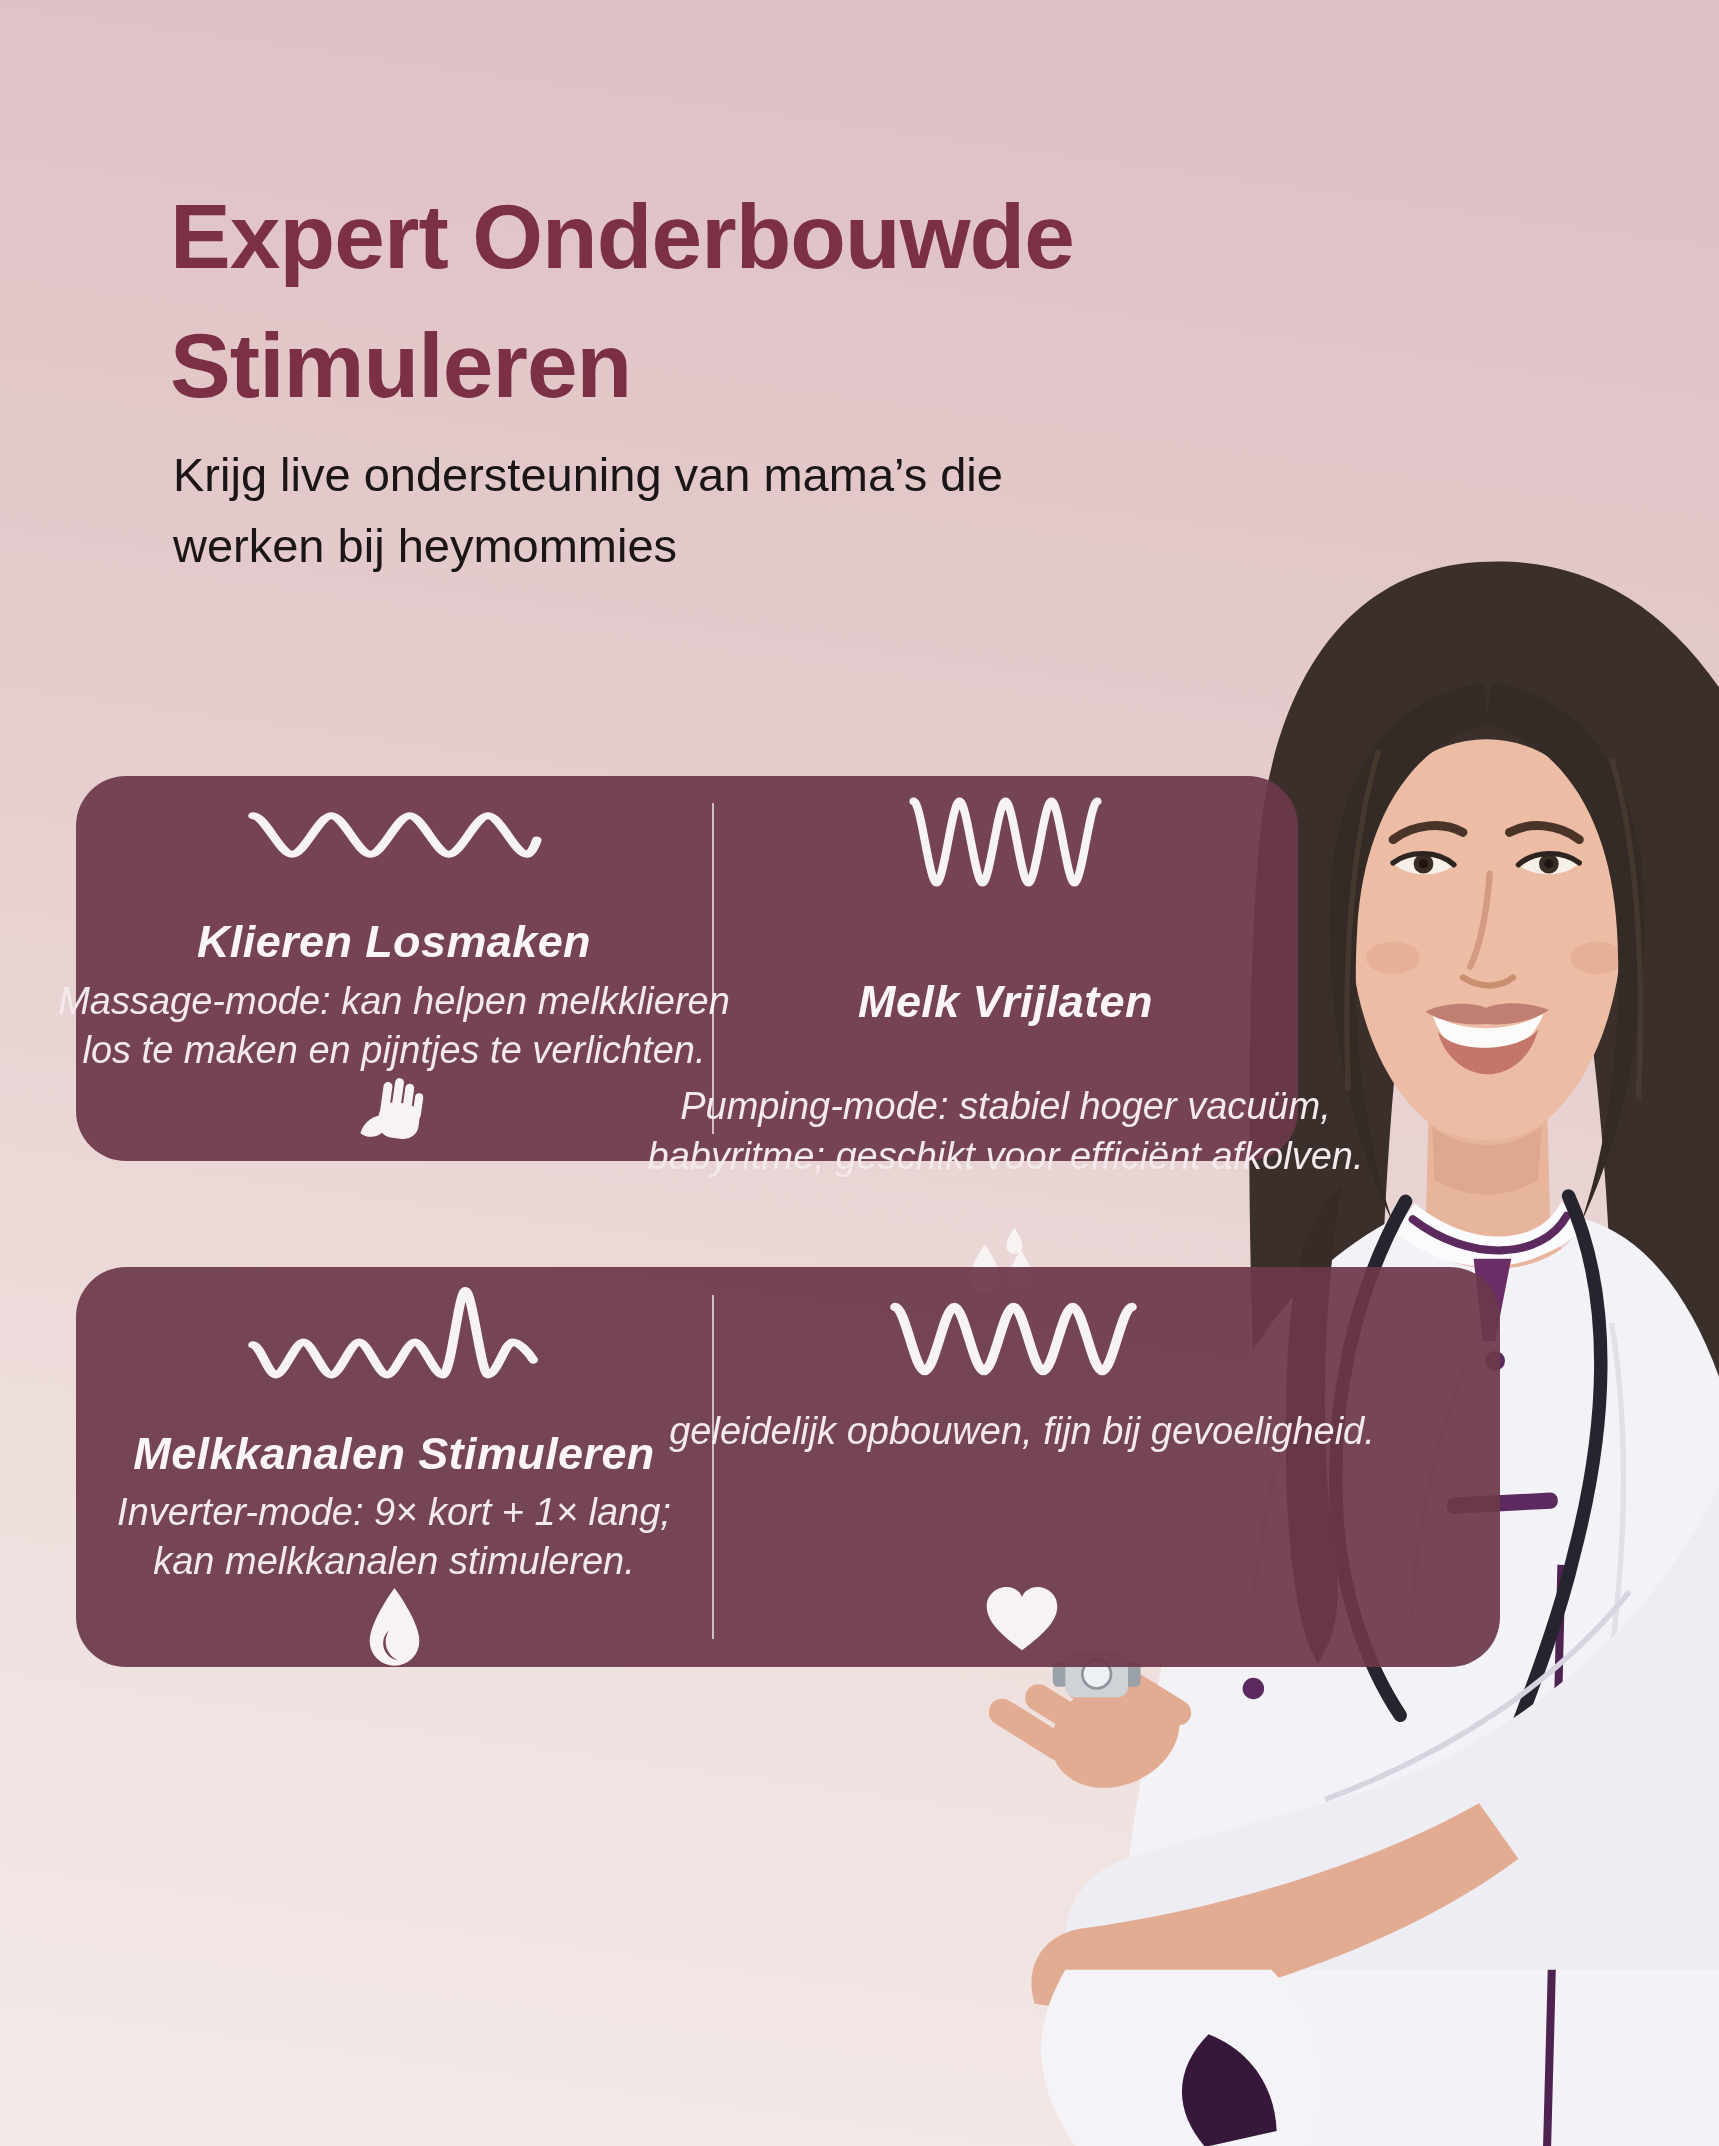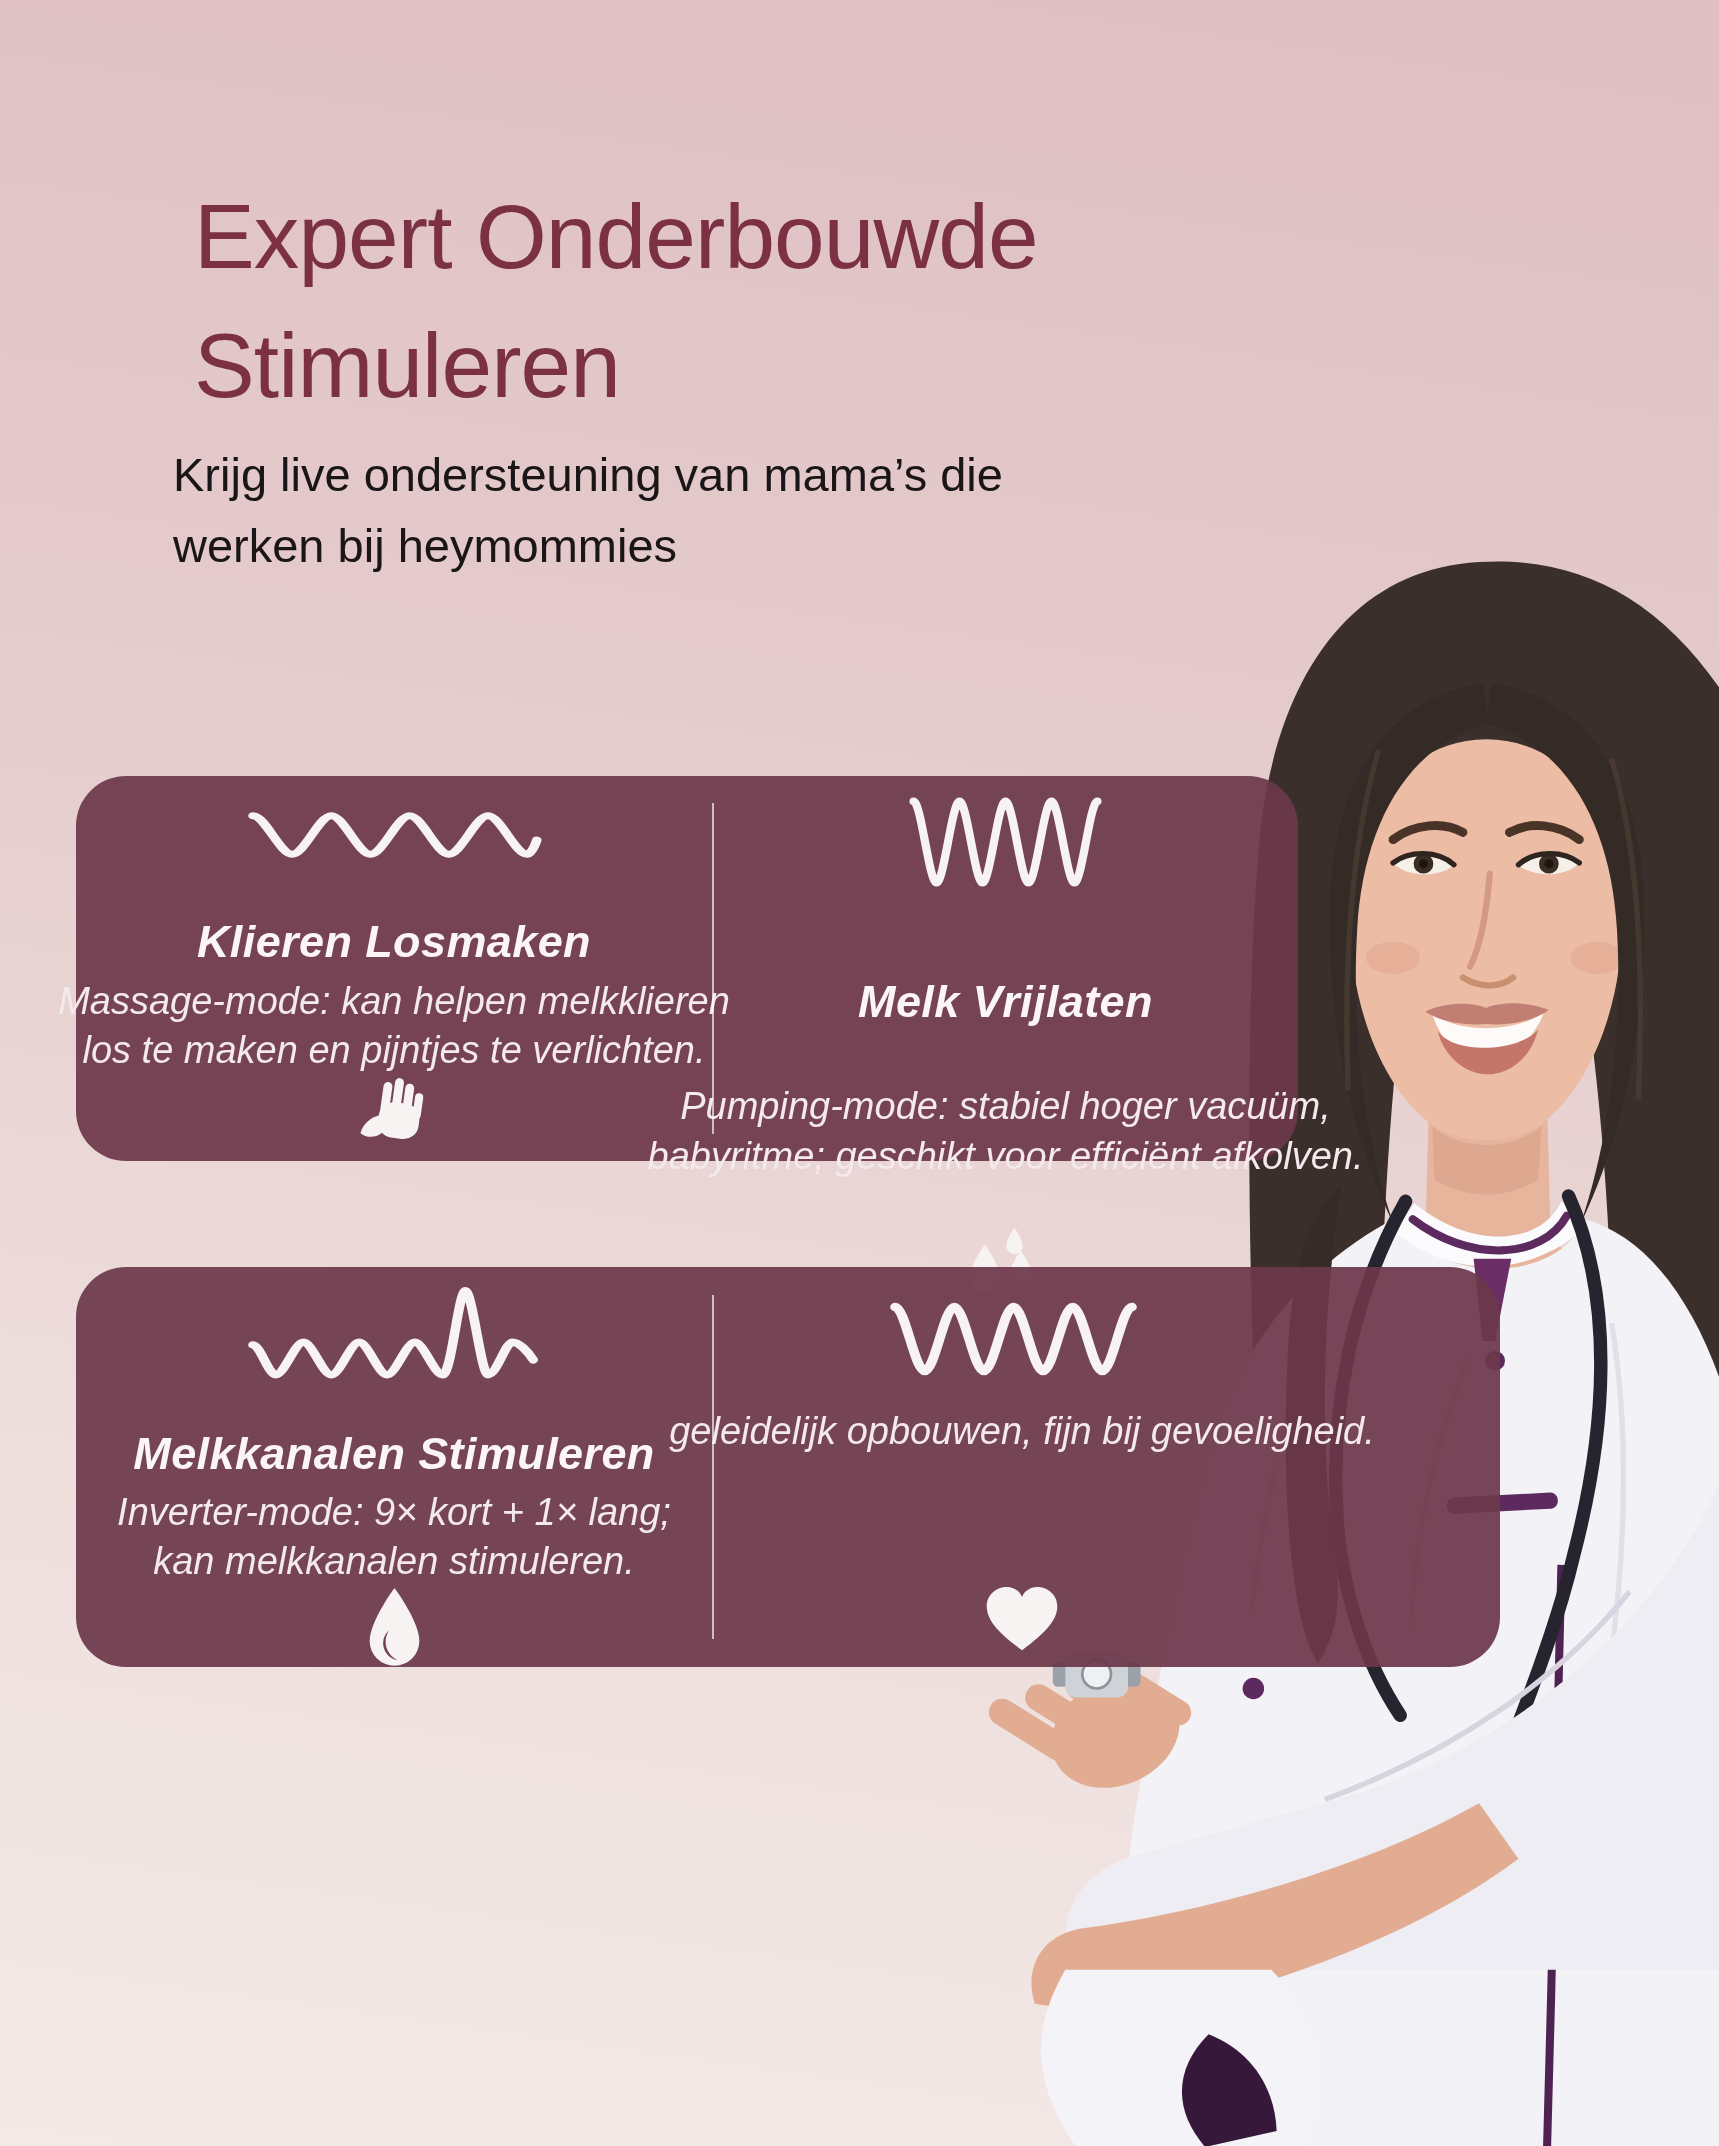--- a/index.html
+++ b/index.html
@@ -4,22 +4,22 @@
 <style>
   html,body{margin:0;padding:0;}
   body{
     width:1720px;height:2147px;position:relative;overflow:hidden;
     font-family:"Liberation Sans", sans-serif;
     background:linear-gradient(188deg,#dfc0c4 4%,#e5cccd 38%,#eedfdd 72%,#f3eae7 100%);
   }
   .stage{position:absolute;inset:0;}
   .title{
     position:absolute;left:170px;top:172px;
-    font-size:91px;font-weight:400;color:#7c3044;
-    line-height:1.42;letter-spacing:-0.9px;white-space:nowrap;margin-left:24px;
+    font-size:91px;font-weight:700;color:#7c3044;
+    line-height:1.42;letter-spacing:-0.9px;white-space:nowrap;
   }
   .subtitle{
     position:absolute;left:173px;top:419px;
     font-size:47px;color:#1a1516;line-height:1.52;white-space:nowrap;margin-top:20px;
   }
   .portrait{position:absolute;left:931px;top:553px;width:788px;height:1594px;}
   .card{
     position:absolute;border-radius:50px;
     background:rgba(108,56,74,0.93);
     display:flex;z-index:2;font-style:italic;

